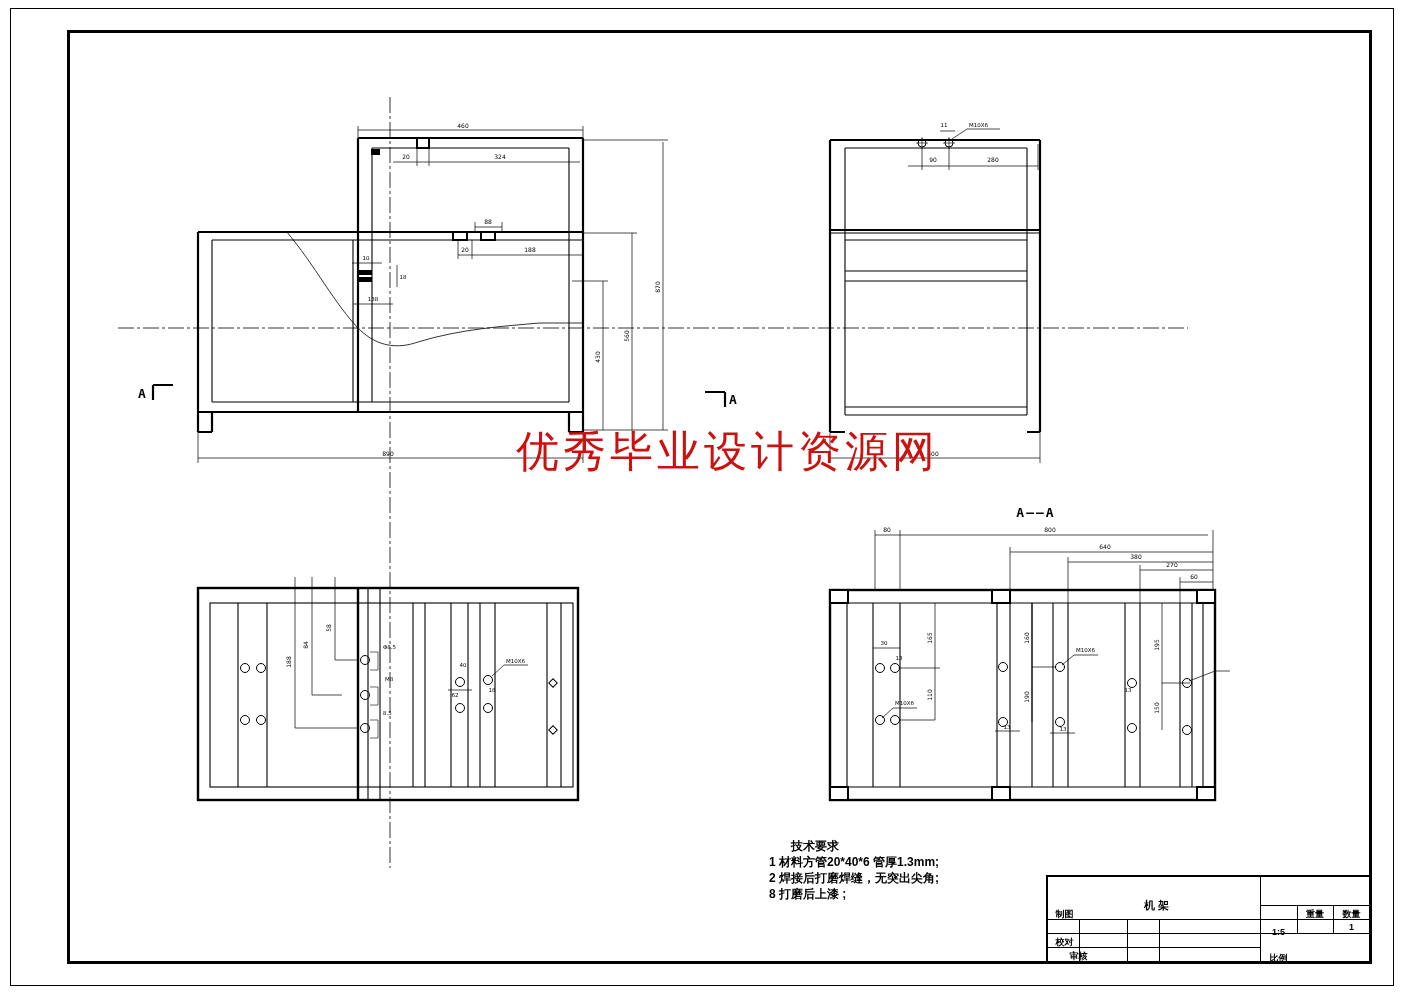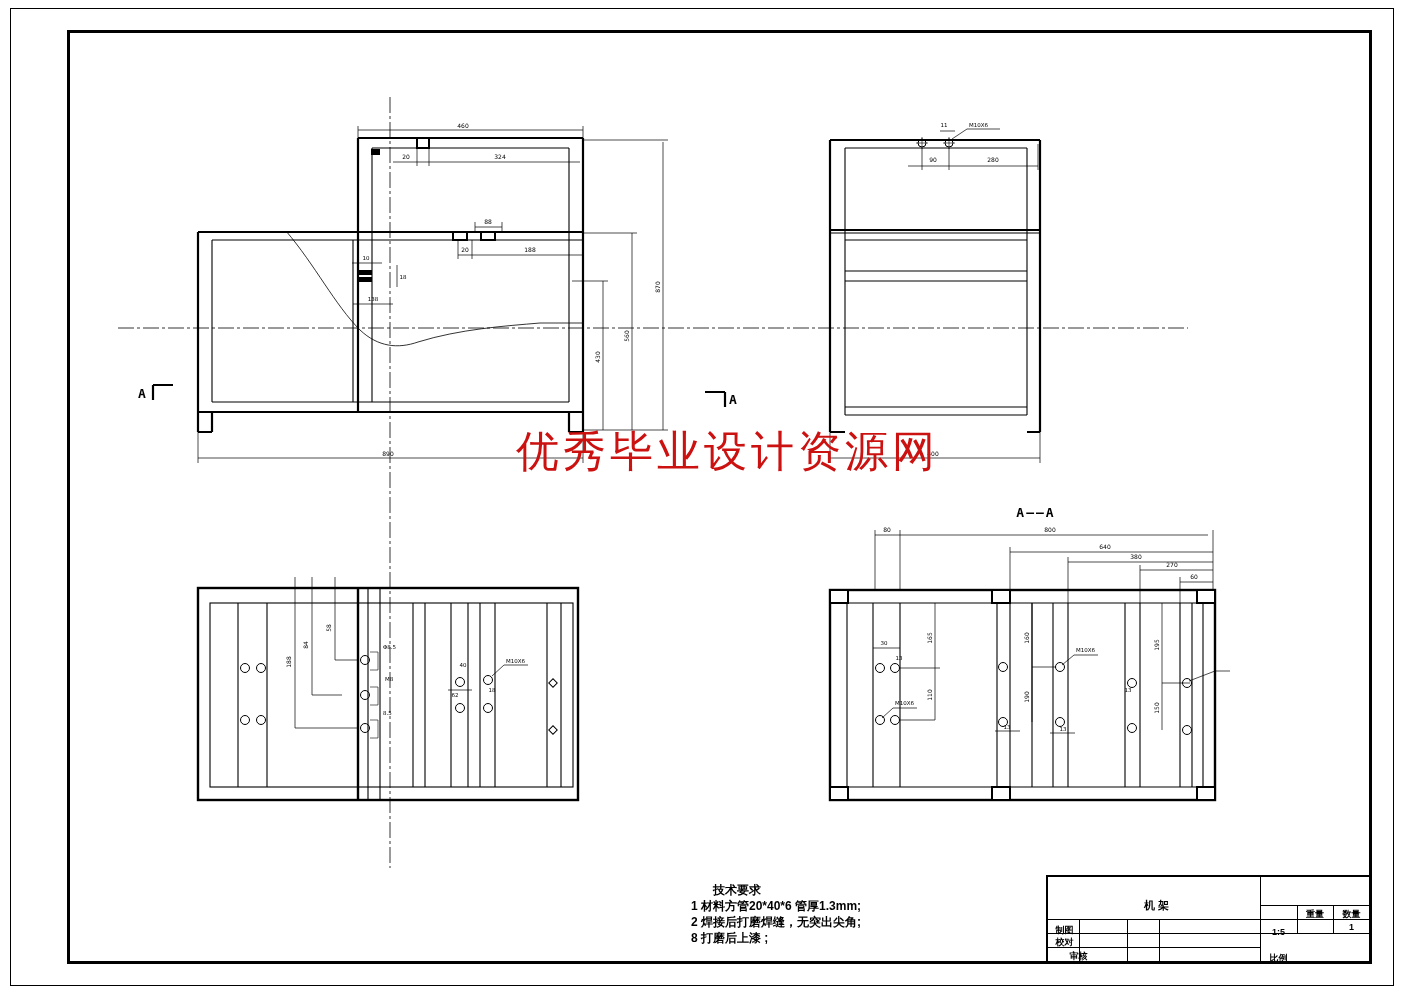--- a/index.html
+++ b/index.html
@@ -10,22 +10,22 @@
   svg{position:absolute;left:0;top:0;}
   svg text{font-family:"DejaVu Sans",sans-serif;fill:#000;}
   .dimtext{font-size:6px;}
   .dimtext-sm{font-size:5.5px;}
   .marker{font-size:13px;font-weight:bold;font-family:"DejaVu Sans Mono",monospace;}
   .secttitle{font-size:13px;font-weight:bold;letter-spacing:2px;font-family:"DejaVu Sans Mono",monospace;}
   .wm1{position:absolute;left:516px;top:430px;font-size:43px;line-height:1;color:#cc1111;
        font-family:"DejaVu Serif",serif;letter-spacing:4px;white-space:nowrap;}
   .wm2{position:absolute;left:556px;top:506px;font-size:36px;line-height:1;color:#cc1111;
        font-family:"DejaVu Sans Mono",monospace;letter-spacing:2px;white-space:nowrap;}
-  .tech{position:absolute;left:691px;top:838px;font-size:12px;font-weight:bold;color:#000;
-        line-height:16px;white-space:nowrap;margin-top:44px;}
+  .tech{position:absolute;left:769px;top:838px;font-size:12px;font-weight:bold;color:#000;
+        line-height:16px;white-space:nowrap;}
   .tech .t-title{padding-left:22px;}
   
   .tb{position:absolute;left:1046px;top:875px;width:322px;height:86px;border-top:2px solid #000;
       border-left:2px solid #000;font-weight:bold;}
   .tb .vline{position:absolute;top:0;width:0;border-left:1.5px solid #000;}
   .tb .hline{position:absolute;left:0;height:0;border-top:1.5px solid #000;}
   .tb .cell{position:absolute;font-size:9px;font-weight:bold;color:#000;text-align:center;}
   .tb .part{font-size:11px;letter-spacing:3px;}
 </style>
 </head>
@@ -236,17 +236,17 @@
     <div class="vline" style="left:79px;top:42px;height:44px;"></div>
     <div class="vline" style="left:111px;top:42px;height:44px;"></div>
 
     <div class="cell part" style="left:60px;top:9px;width:100px;margin-top:12px;">机架</div>
     <div class="cell" style="left:212px;top:31px;width:37px;margin-top:44px;">比例</div>
     <div class="cell" style="left:249px;top:31px;width:36px;">重量</div>
     <div class="cell" style="left:285px;top:31px;width:37px;">数量</div>
     <div class="cell" style="left:212px;top:50px;width:37px;">1:5</div>
     <div class="cell" style="left:249px;top:45px;width:36px;"></div>
     <div class="cell" style="left:285px;top:45px;width:37px;">1</div>
-    <div class="cell" style="left:2px;top:47px;width:29px;">制图</div>
+    <div class="cell" style="left:2px;top:31px;width:29px;">制图</div>
     <div class="cell" style="left:2px;top:59px;width:29px;">校对</div>
     <div class="cell" style="left:16px;top:73px;width:29px;">审核</div>
   </div>
 </div>
 
 </body></html>

